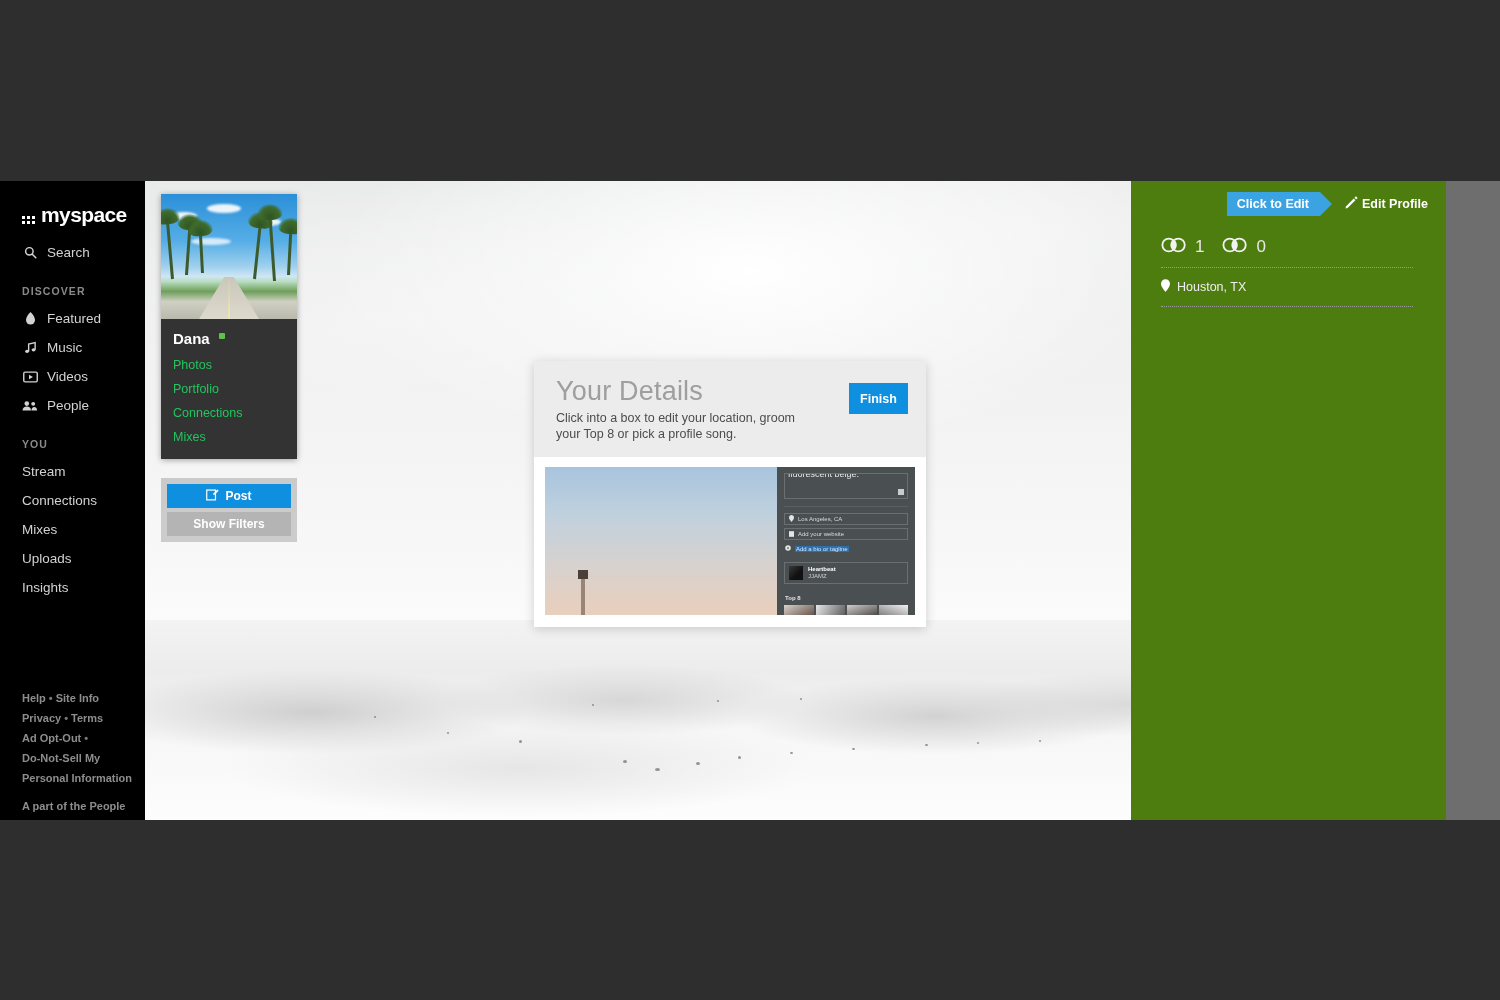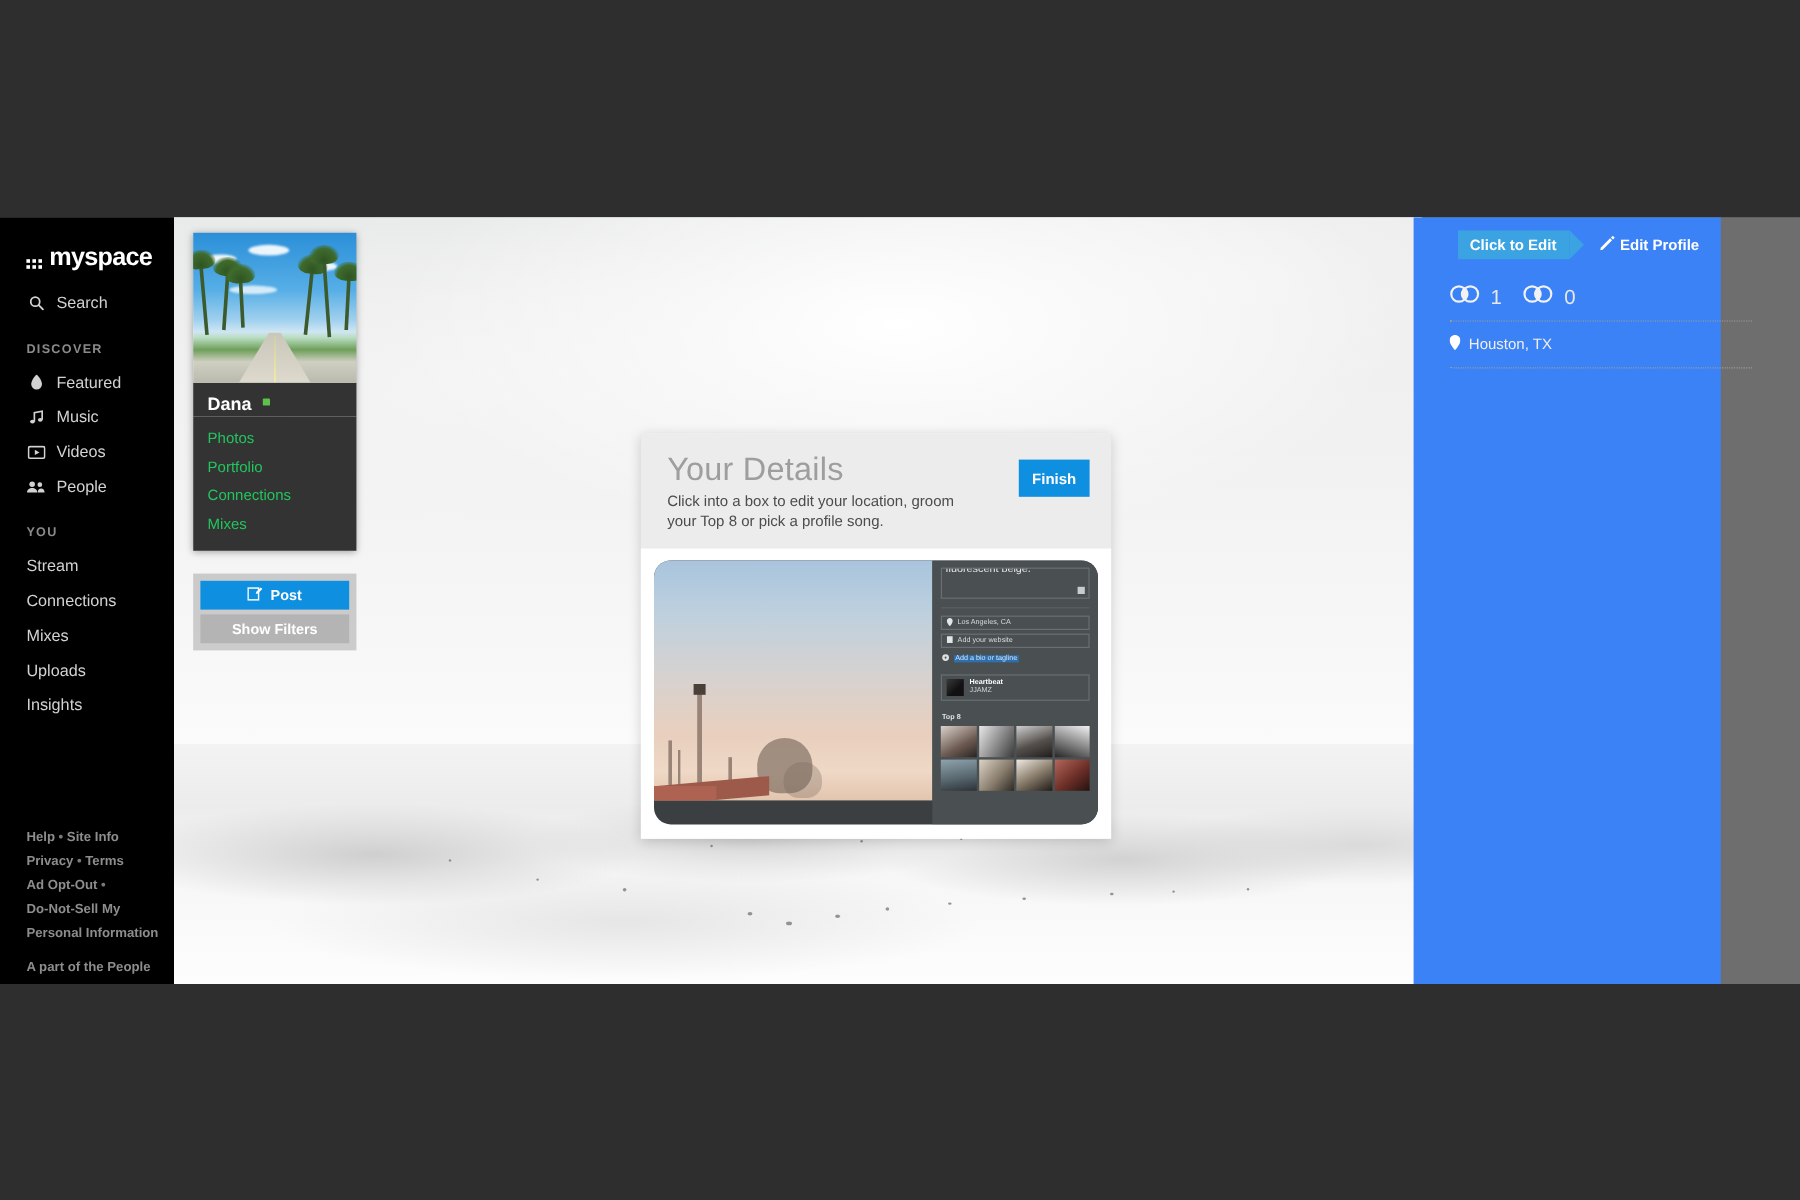--- a/index.html
+++ b/index.html
@@ -213,23 +213,22 @@
     position: absolute; right: 18px; top: 22px;
     background: #0e8fe0; color:#fff; border:none;
     width: 59px; height: 31px; font-size: 12.5px; font-weight: bold;
     cursor: pointer; font-family: "Liberation Sans", sans-serif;
   }
   #dm-body {
     background: #fff;
     padding: 10px 11px 12px 11px;
   }
   #preview {
-    display: flex; height: 220px; overflow: hidden;
+    display: flex; height: 148px; overflow: hidden;
     background: #3b3f42;
-    border-radius: 14px;
   }
   #pv-photo {
     width: 232px; height: 200px; position: relative; overflow:hidden;
     background: linear-gradient(#a8c4dd 0%, #bed0de 22%, #d6d2d0 48%, #e8cfbd 72%, #efd8c6 88%, #e2c5ae 100%);
   }
   .tower { position:absolute; background:#9a8478; }
   .tree  { position:absolute; border-radius:50% 50% 40% 40%; background: rgba(120,105,92,.65); }
   .roof  { position:absolute; background:#9d5a4a; }
   #pv-panel {
     flex: 1; background: #4a4f52; padding: 6px 7px 0 7px;
@@ -263,23 +262,23 @@
   .pv-song-art { width:14px; height:14px; background:#1d1f20; flex:0 0 14px;
     background-image: linear-gradient(135deg,#3a3a3a 0%, #111 60%); }
   .pv-song-t { font-size:6px; color:#fff; font-weight:bold; line-height:1.25; }
   .pv-song-a { font-size:6px; color:#cfd2d4; line-height:1.25; }
   .pv-top8-label { margin: 11px 0 4px 1px; font-size:6px; color:#e0e2e3; font-weight:bold; }
   .pv-grid { display:grid; grid-template-columns: repeat(4, 1fr); gap:2px; }
   .pv-grid div { height: 26px; background:#2a2c2d; }
 
   
   #rail {
-    position: absolute; left: 1178px; top: 0;
-    width: 256px; height: 639px;
-    background: #3b82f6;
+    position: absolute; left: 1131px; top: 0;
+    width: 315px; height: 639px;
+    background: #4d7c0f;
     color: #fff;
     z-index: 20;
   }
   #edit-row {
     position:absolute; right: 18px; top: 11px;
     display:flex; align-items:center; gap: 11px;
   }
   #click-to-edit {
     position: relative;
     background:#3ba3e2; color:#fff;

